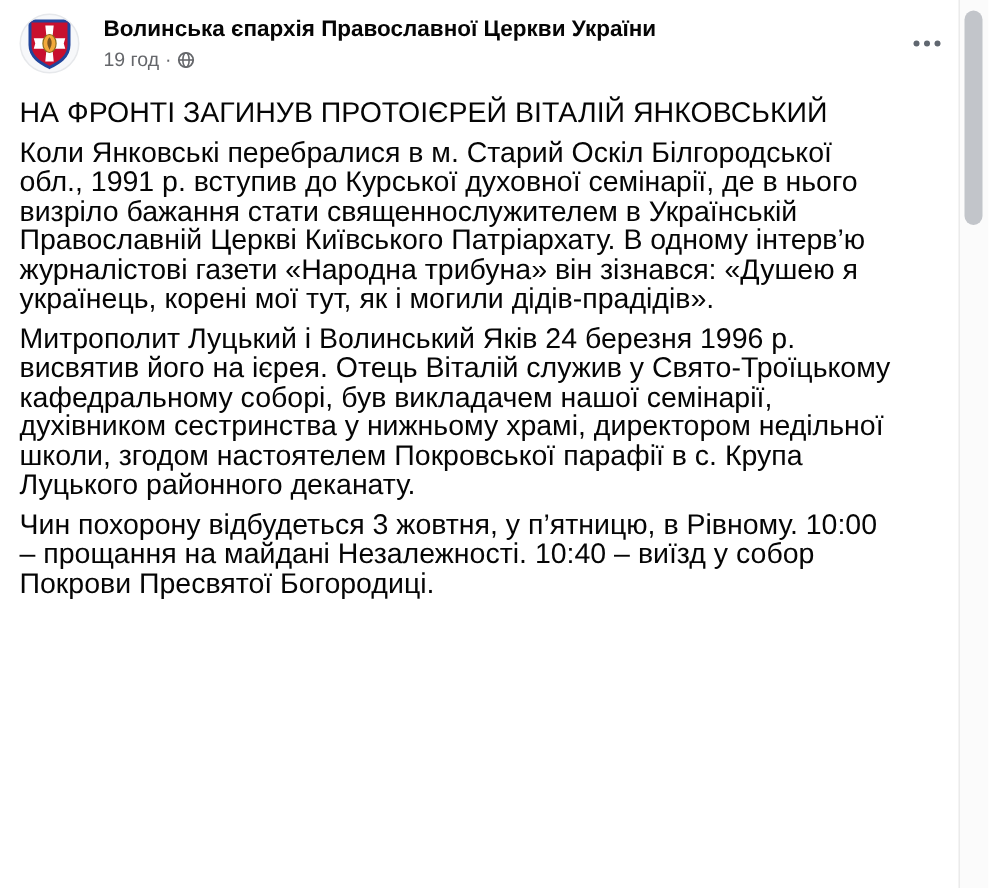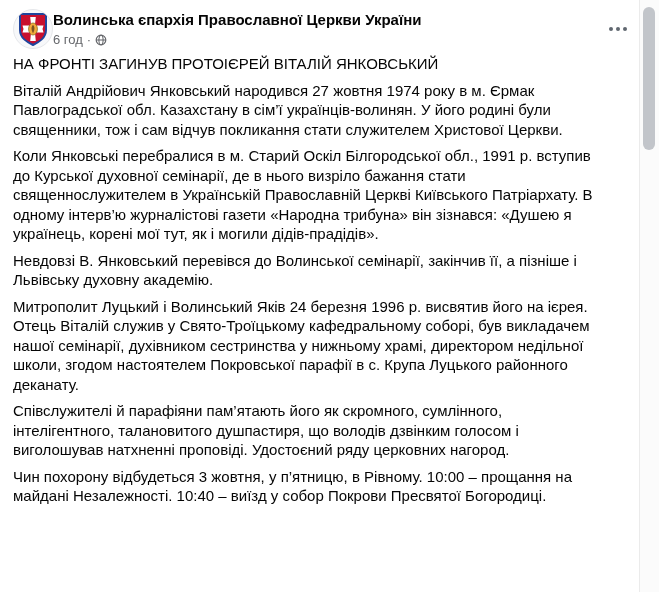--- a/index.html
+++ b/index.html
@@ -14,22 +14,22 @@
     overflow: hidden;
     position: relative;
     color: #050505;
   }
   .post {
     padding: 9px 44px 0 13px;
   }
   .post-header {
     display: flex;
     align-items: flex-start;
-    gap: 0;
-    margin-bottom: 5px;
+    gap: 16px;
+    margin-bottom: 17px;
     position: relative;
   }
   .avatar-wrap {
     width: 40px;
     height: 40px;
     border-radius: 50%;
     background: #f7f8fa;
     border: 1px solid #e6e8eb;
     box-sizing: border-box;
     display: flex;
@@ -69,21 +69,21 @@
     border-radius: 50%;
     cursor: pointer;
   }
   .more-btn .dot {
     width: 4px;
     height: 4px;
     border-radius: 50%;
     background: #606770;
   }
   .post-body p {
-    font-size: 15px;
+    font-size: 19px;
     line-height: 19.5px;
     margin: 0 16px 7px 0;
     color: #050505;
   }
   .scrollbar-track {
     position: absolute;
     top: 0;
     right: 0;
     width: 19px;
     height: 592px;
@@ -113,44 +113,41 @@
         <polygon points="14.2,6 19.8,6 18.6,17.5 19.8,30 14.2,30 15.4,17.5" fill="#ffffff"></polygon>
         <polygon points="6.5,14.5 27.5,14.5 26.5,18 27.5,21.5 6.5,21.5 7.5,18" fill="#ffffff"></polygon>
         <ellipse cx="17" cy="18" rx="4.4" ry="6" fill="#f2a93b" stroke="#8a6d1a" stroke-width="0.8"></ellipse>
         <path d="M17 13.8 c1.4 1.4 1.8 3.4 1.2 5.6 l-1.2 3 l-1.2 -3 c-0.6 -2.2 -0.2 -4.2 1.2 -5.6 z" fill="#7a5420"></path>
       </svg>
     </div>
 
     <div class="header-texts">
       <span class="page-name">Волинська єпархія Православної Церкви України</span>
       <span class="post-meta">
-        <span>6 год</span>
+        <span>19 год</span>
         <span>·</span>
         <svg width="12" height="12" viewBox="0 0 16 16">
           <circle cx="8" cy="8" r="6.4" fill="none" stroke="#65676b" stroke-width="1.6"></circle>
           <ellipse cx="8" cy="8" rx="2.8" ry="6.4" fill="none" stroke="#65676b" stroke-width="1.4"></ellipse>
           <line x1="1.6" y1="8" x2="14.4" y2="8" stroke="#65676b" stroke-width="1.4"></line>
         </svg>
       </span>
     </div>
 
     <div class="more-btn">
       <span class="dot"></span>
       <span class="dot"></span>
       <span class="dot"></span>
     </div>
   </div>
 
   <div class="post-body">
     <p>НА ФРОНТІ ЗАГИНУВ ПРОТОІЄРЕЙ ВІТАЛІЙ ЯНКОВСЬКИЙ</p>
-    <p>Віталій Андрійович Янковський народився 27 жовтня 1974 року в м. Єрмак Павлоградської обл. Казахстану в сім’ї українців-волинян. У його родині були священники, тож і сам відчув покликання стати служителем Христової Церкви.</p>
     <p>Коли Янковські перебралися в м. Старий Оскіл Білгородської обл., 1991 р. вступив до Курської духовної семінарії, де в нього визріло бажання стати священнослужителем в Українській Православній Церкві Київського Патріархату. В одному інтерв’ю журналістові газети «Народна трибуна» він зізнався: «Душею я українець, корені мої тут, як і могили дідів-прадідів».</p>
-    <p>Невдовзі В. Янковський перевівся до Волинської семінарії, закінчив її, а пізніше і Львівську духовну академію.</p>
     <p>Митрополит Луцький і Волинський Яків 24 березня 1996 р. висвятив його на ієрея. Отець Віталій служив у Свято-Троїцькому кафедральному соборі, був викладачем нашої семінарії, духівником сестринства у нижньому храмі, директором недільної школи, згодом настоятелем Покровської парафії в с. Крупа Луцького районного деканату.</p>
-    <p>Співслужителі й парафіяни пам’ятають його як скромного, сумлінного, інтелігентного, талановитого душпастиря, що володів дзвінким голосом і виголошував натхненні проповіді. Удостоєний ряду церковних нагород.</p>
     <p>Чин похорону відбудеться 3 жовтня, у п’ятницю, в Рівному. 10:00 – прощання на майдані Незалежності. 10:40 – виїзд у собор Покрови Пресвятої Богородиці.</p>
 
   </div>
 
 </div>
 
 <div class="scrollbar-track">
   <div class="scrollbar-thumb"></div>
 </div>
 

